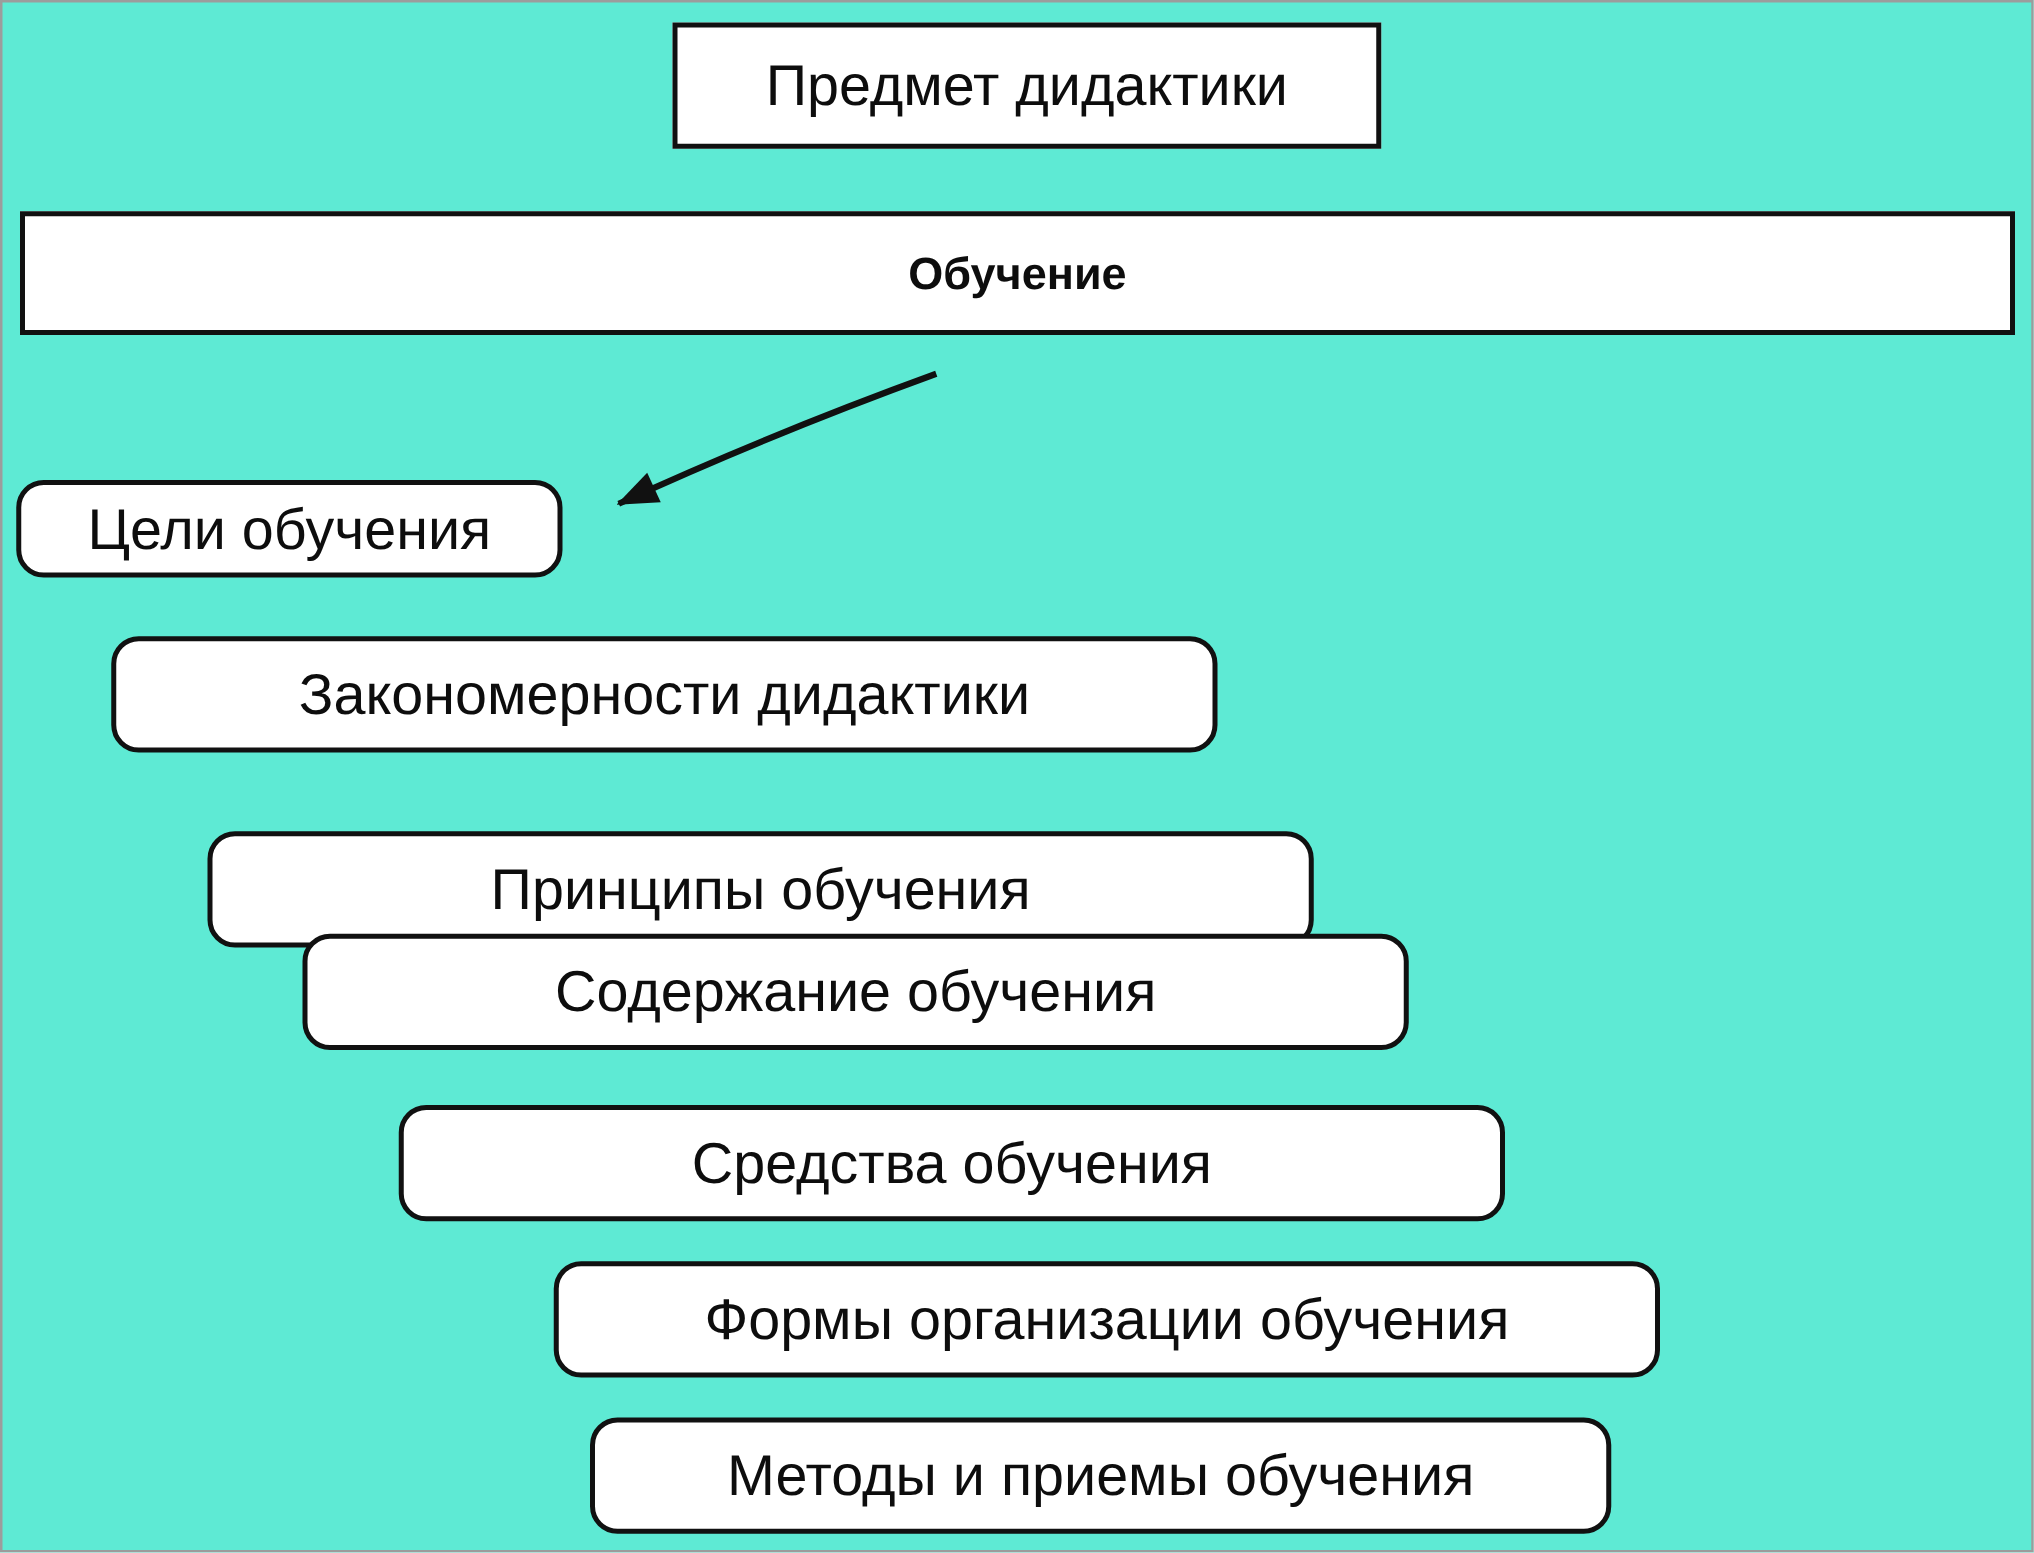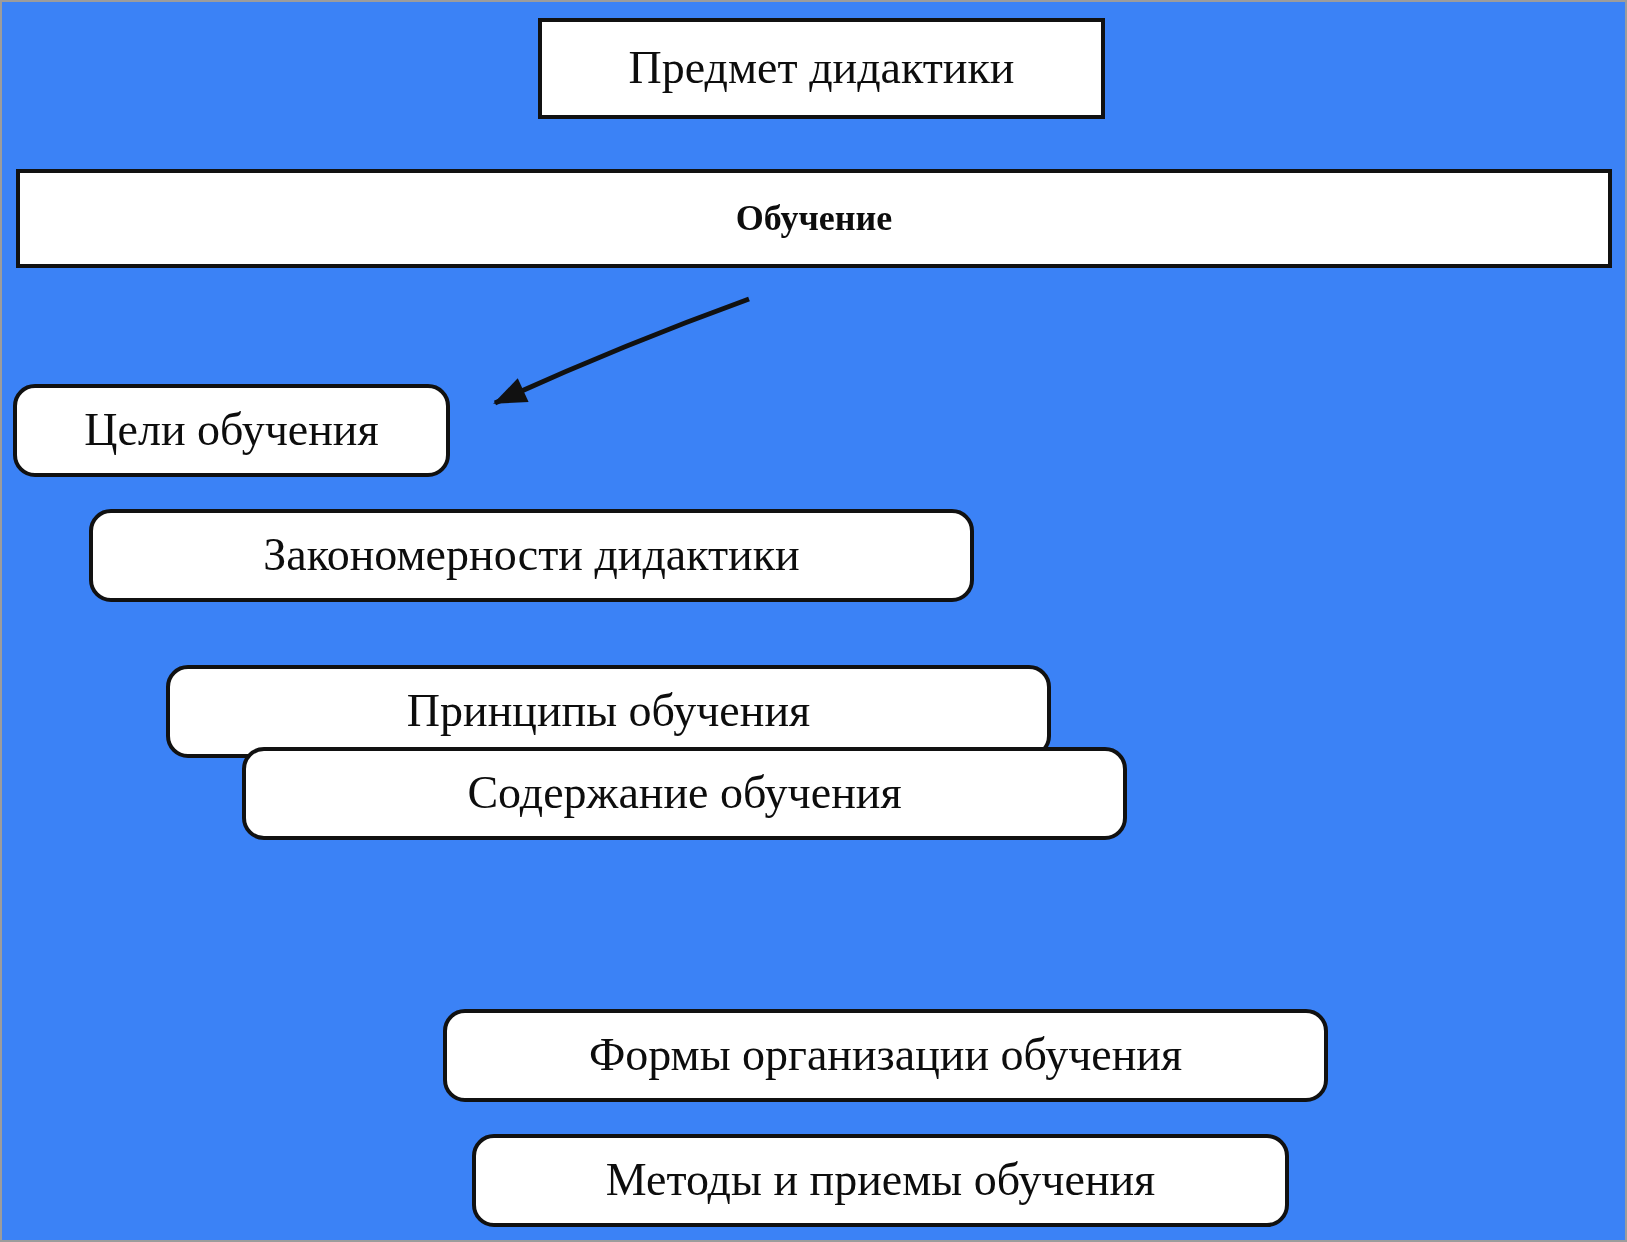--- a/index.html
+++ b/index.html
@@ -4,25 +4,25 @@
 <style>
   html, body {
     margin: 0;
     padding: 0;
     background: #ffffff;
   }
   .page {
     position: relative;
     width: 1627px;
     height: 1242px;
-    background: #3b82f6;
+    background: #5eead4;
     border: 2px solid #9c9c9c;
     box-sizing: border-box;
     overflow: hidden;
-    font-family: Liberation Serif, serif;
+    font-family: Liberation Sans, sans-serif;
     color: #0d0d0d;
   }
   .box {
     position: absolute;
     box-sizing: border-box;
     background: #ffffff;
     border: 4px solid #111111;
     display: flex;
     align-items: center;
     justify-content: center;
@@ -33,21 +33,21 @@
   }
   .box.sharp { border-radius: 0; }
   .box.rounded { border-radius: 22px; }
   .box.bold { font-weight: bold; font-size: 36px; }
 
   
   .b-title   { left: 536px; top: 16px;  width: 567px;  height: 101px; }
   
   .b-main    { left: 14px;  top: 167px; width: 1596px; height: 99px;  }
   
-  .b-goals   { left: 11px;  top: 382px;  width: 437px; height: 93px; }
+  .b-goals   { left: 11px;  top: 382px;  width: 437px; height: 78px; }
   .b-laws    { left: 87px;  top: 507px;  width: 885px; height: 93px; }
   .b-princ   { left: 164px; top: 632px;  width: 885px; height: 93px; margin-top: 31px; }
   .b-content { left: 240px; top: 745px;  width: 885px; height: 93px; }
   .b-means   { left: 317px; top: 882px;  width: 885px; height: 93px; }
   .b-forms   { left: 393px; top: 1007px; width: 885px; height: 93px; margin-left: 48px; }
   .b-methods { left: 470px; top: 1132px; width: 817px; height: 93px; }
 
   .arrow-svg {
     position: absolute;
     left: 455px;
@@ -88,20 +88,23 @@
   </div>
 
   <div class="box rounded b-princ">
     <span>Принципы обучения</span>
   </div>
 
   <div class="box rounded b-content">
     <span>Содержание обучения</span>
   </div>
 
+  <div class="box rounded b-means">
+    <span>Средства обучения</span>
+  </div>
 
   <div class="box rounded b-forms">
     <span>Формы организации обучения</span>
   </div>
 
   <div class="box rounded b-methods">
     <span>Методы и приемы обучения</span>
   </div>
 
 </div>

